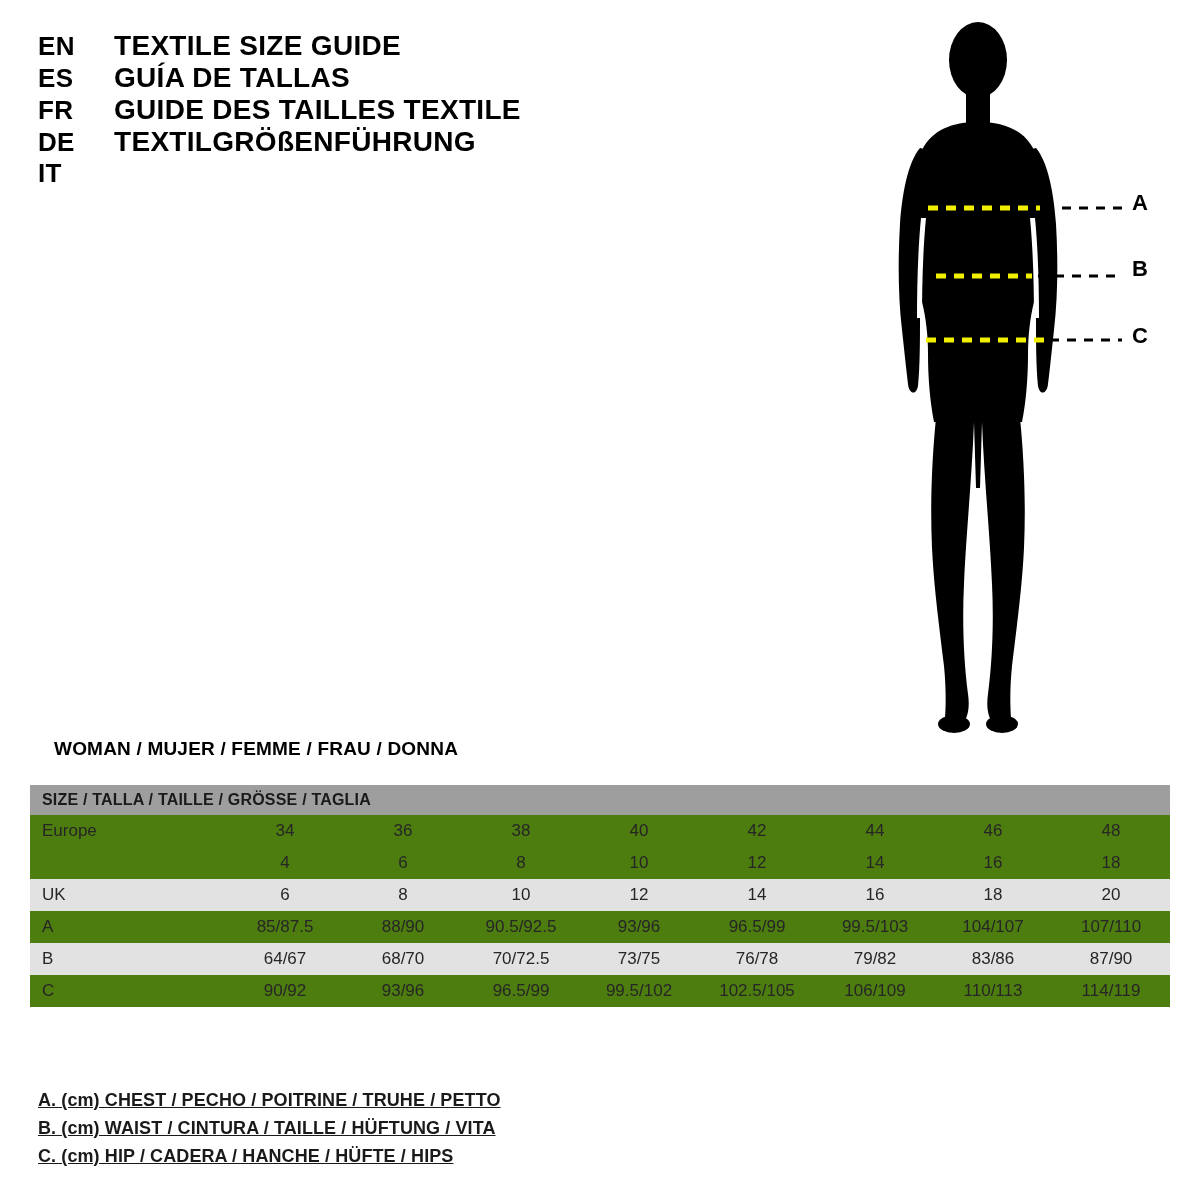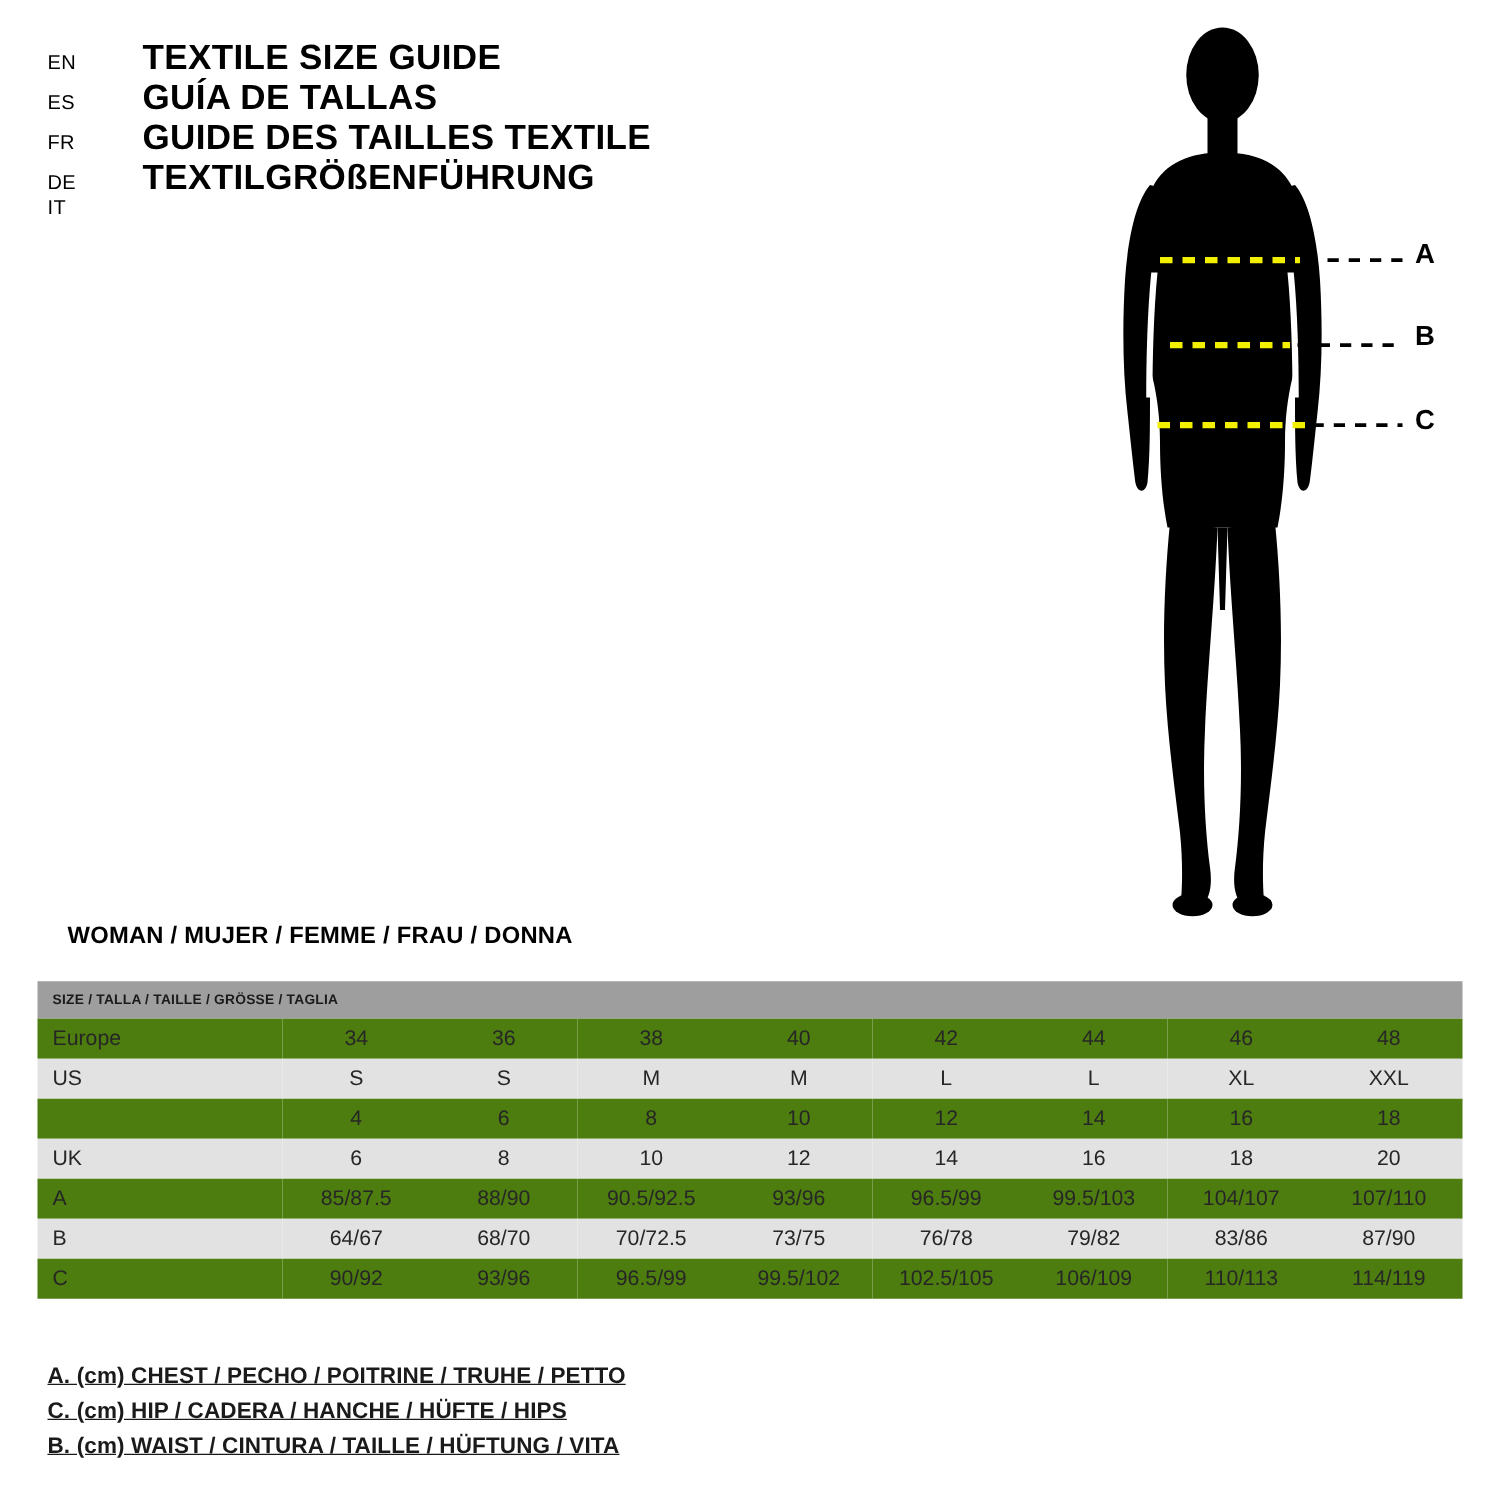--- a/index.html
+++ b/index.html
@@ -26,22 +26,22 @@
     top: 30px;
     width: 520px;
   }
   .lang-row {
     display: flex;
     align-items: baseline;
     height: 32px;
   }
   .lang-code {
     width: 76px;
-    font-size: 16px;
-    font-weight: normal;
+    font-size: 26px;
+    font-weight: bold;
     letter-spacing: 0.3px;
     color: #000;
   }
   .lang-text {
     font-size: 28px;
     font-weight: bold;
     letter-spacing: 0.3px;
     color: #000;
     white-space: nowrap;
   }
@@ -102,21 +102,21 @@
     text-align: center;
   }
   table.size-table .label-cell {
     text-align: left;
     padding-left: 12px;
   }
   tr.header-row td {
     background: #9e9e9e;
     color: #1a1a1a;
     font-weight: bold;
-    font-size: 11px;
+    font-size: 16px;
     height: 30px;
     text-align: left;
     padding-left: 12px;
     letter-spacing: 0.2px;
   }
   tr.light td { background: #4d7c0f; }
   tr.dark td  { background: #e2e2e2; }
 
   
   col.c-label { width: 196px; }
@@ -275,31 +275,20 @@
           <td>34</td>
           <td>36</td>
           <td>38</td>
           <td>40</td>
           <td>42</td>
           <td>44</td>
           <td>46</td>
           <td>48</td>
         </tr>
 
-        <tr class="dark">
-          <td class="label-cell">US</td>
-          <td>S</td>
-          <td>S</td>
-          <td>M</td>
-          <td>M</td>
-          <td>L</td>
-          <td>L</td>
-          <td>XL</td>
-          <td>XXL</td>
-        </tr>
 
         <tr class="light">
           <td class="label-cell"></td>
           <td>4</td>
           <td>6</td>
           <td>8</td>
           <td>10</td>
           <td>12</td>
           <td>14</td>
           <td>16</td>
@@ -352,17 +341,17 @@
           <td>106/109</td>
           <td>110/113</td>
           <td>114/119</td>
         </tr>
       </tbody>
     </table>
   </div>
 
   <div class="footnotes">
     <div class="footnote">A. (cm) CHEST / PECHO / POITRINE / TRUHE / PETTO</div>
+    <div class="footnote">B. (cm) WAIST / CINTURA / TAILLE / HÜFTUNG / VITA</div>
     <div class="footnote">C. (cm) HIP / CADERA / HANCHE / HÜFTE / HIPS</div>
-    <div class="footnote">B. (cm) WAIST / CINTURA / TAILLE / HÜFTUNG / VITA</div>
   </div>
 
 </div>
 
 </body></html>

